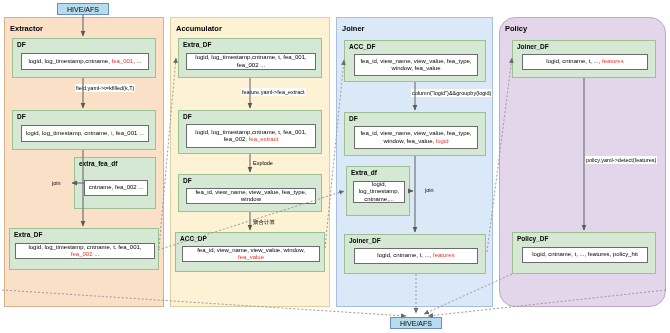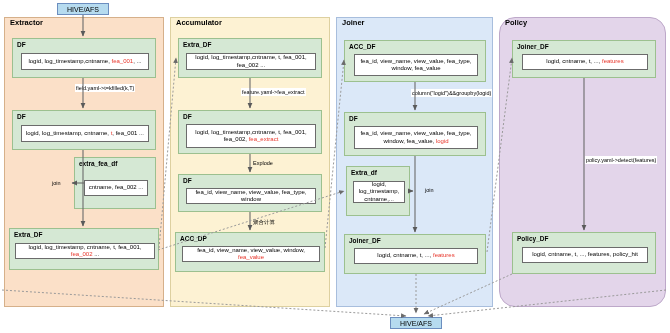--- a/index.html
+++ b/index.html
@@ -8,21 +8,21 @@
        -webkit-font-smoothing:antialiased;}
   .canvas{position:absolute;left:0;top:0;width:670px;height:333px;}
 
   
   .hive{position:absolute;background:#b6dbef;border:1px solid #6c8ebf;
         color:#000;font-size:7px;text-align:center;line-height:12px;
         height:12px;box-sizing:border-box;}
 
   
   .lane{position:absolute;box-sizing:border-box;border:1px solid #b9b9b9;}
-  .lane-title{position:absolute;left:5px;top:0;font-size:7.5px;
+  .lane-title{position:absolute;left:5px;top:6px;font-size:7.5px;
               font-weight:bold;color:#000;text-align:center;}
   .lane-extractor{background:#fbe0c8;border-color:#d6b08a;}
   .lane-accumulator{background:#fdf2d3;border-color:#ddd0a0;}
   .lane-joiner{background:#dbe8f8;border-color:#a8bedd;}
   .lane-policy{background:#e3d5ea;border-color:#bda8c9;}
 
   
   .df{position:absolute;box-sizing:border-box;background:#d5e8d4;
       border:1px solid #9cc08f;}
   .df-title{position:absolute;left:4px;top:2px;font-size:6.5px;

